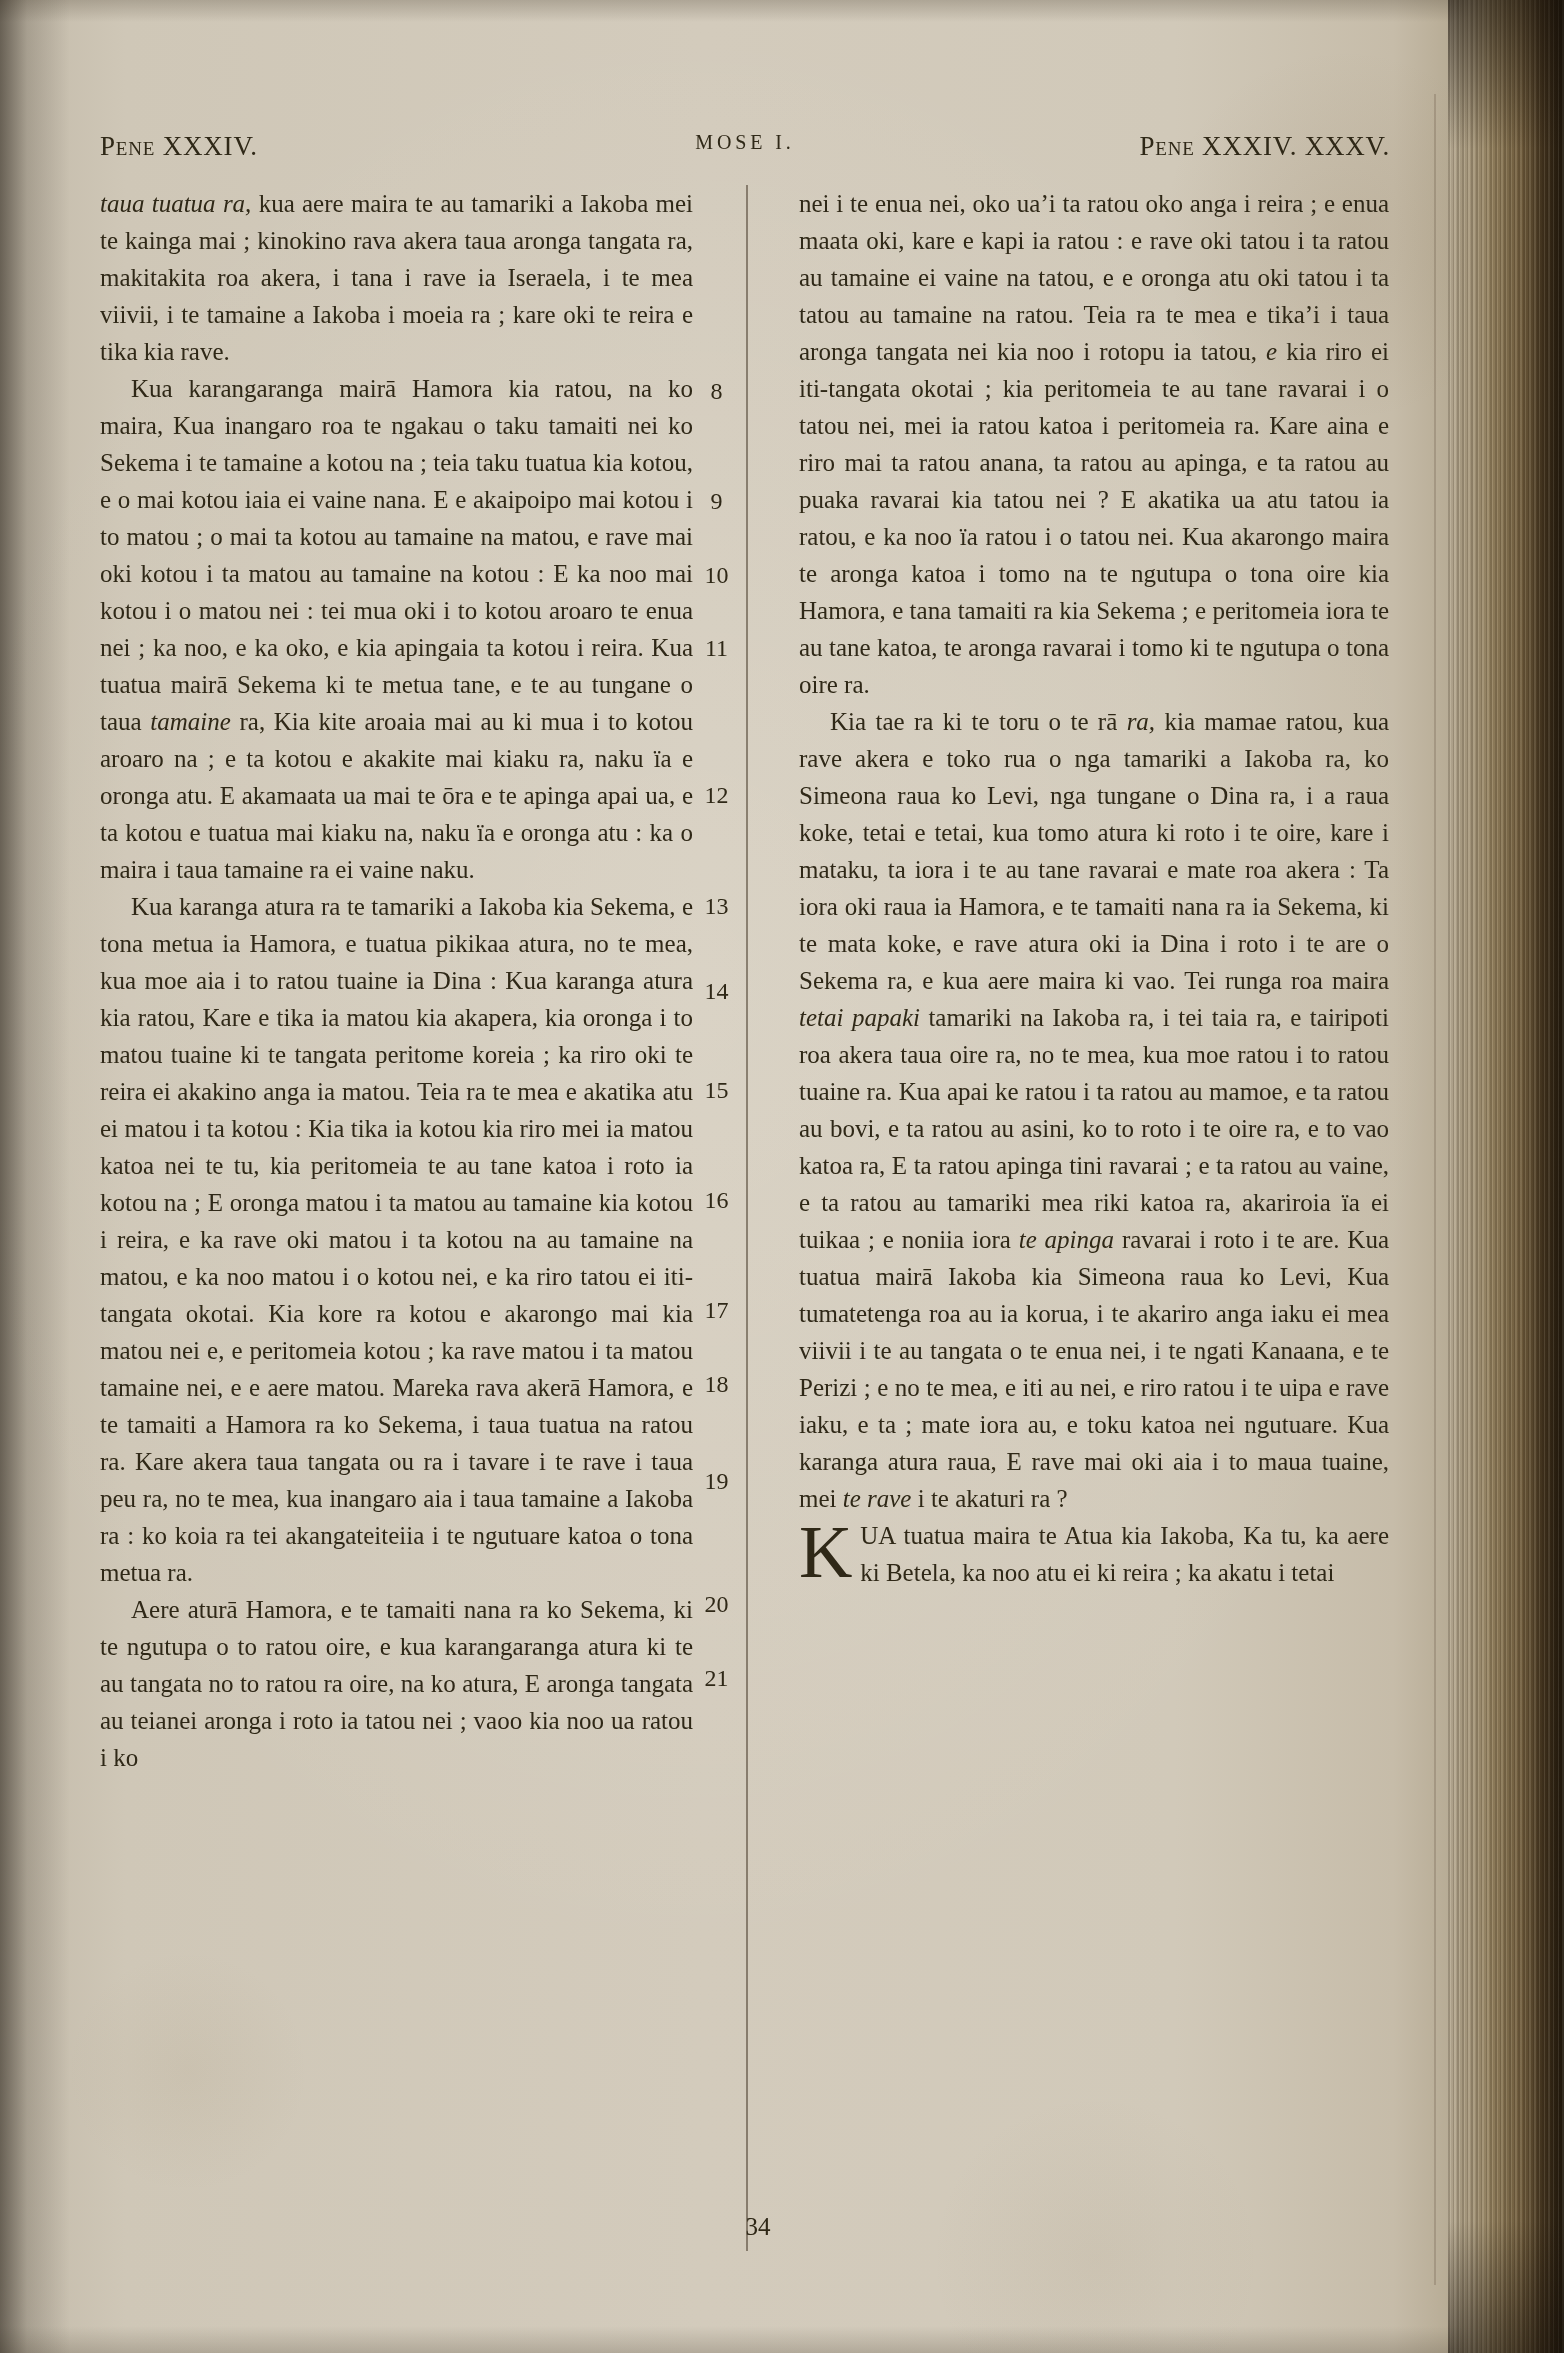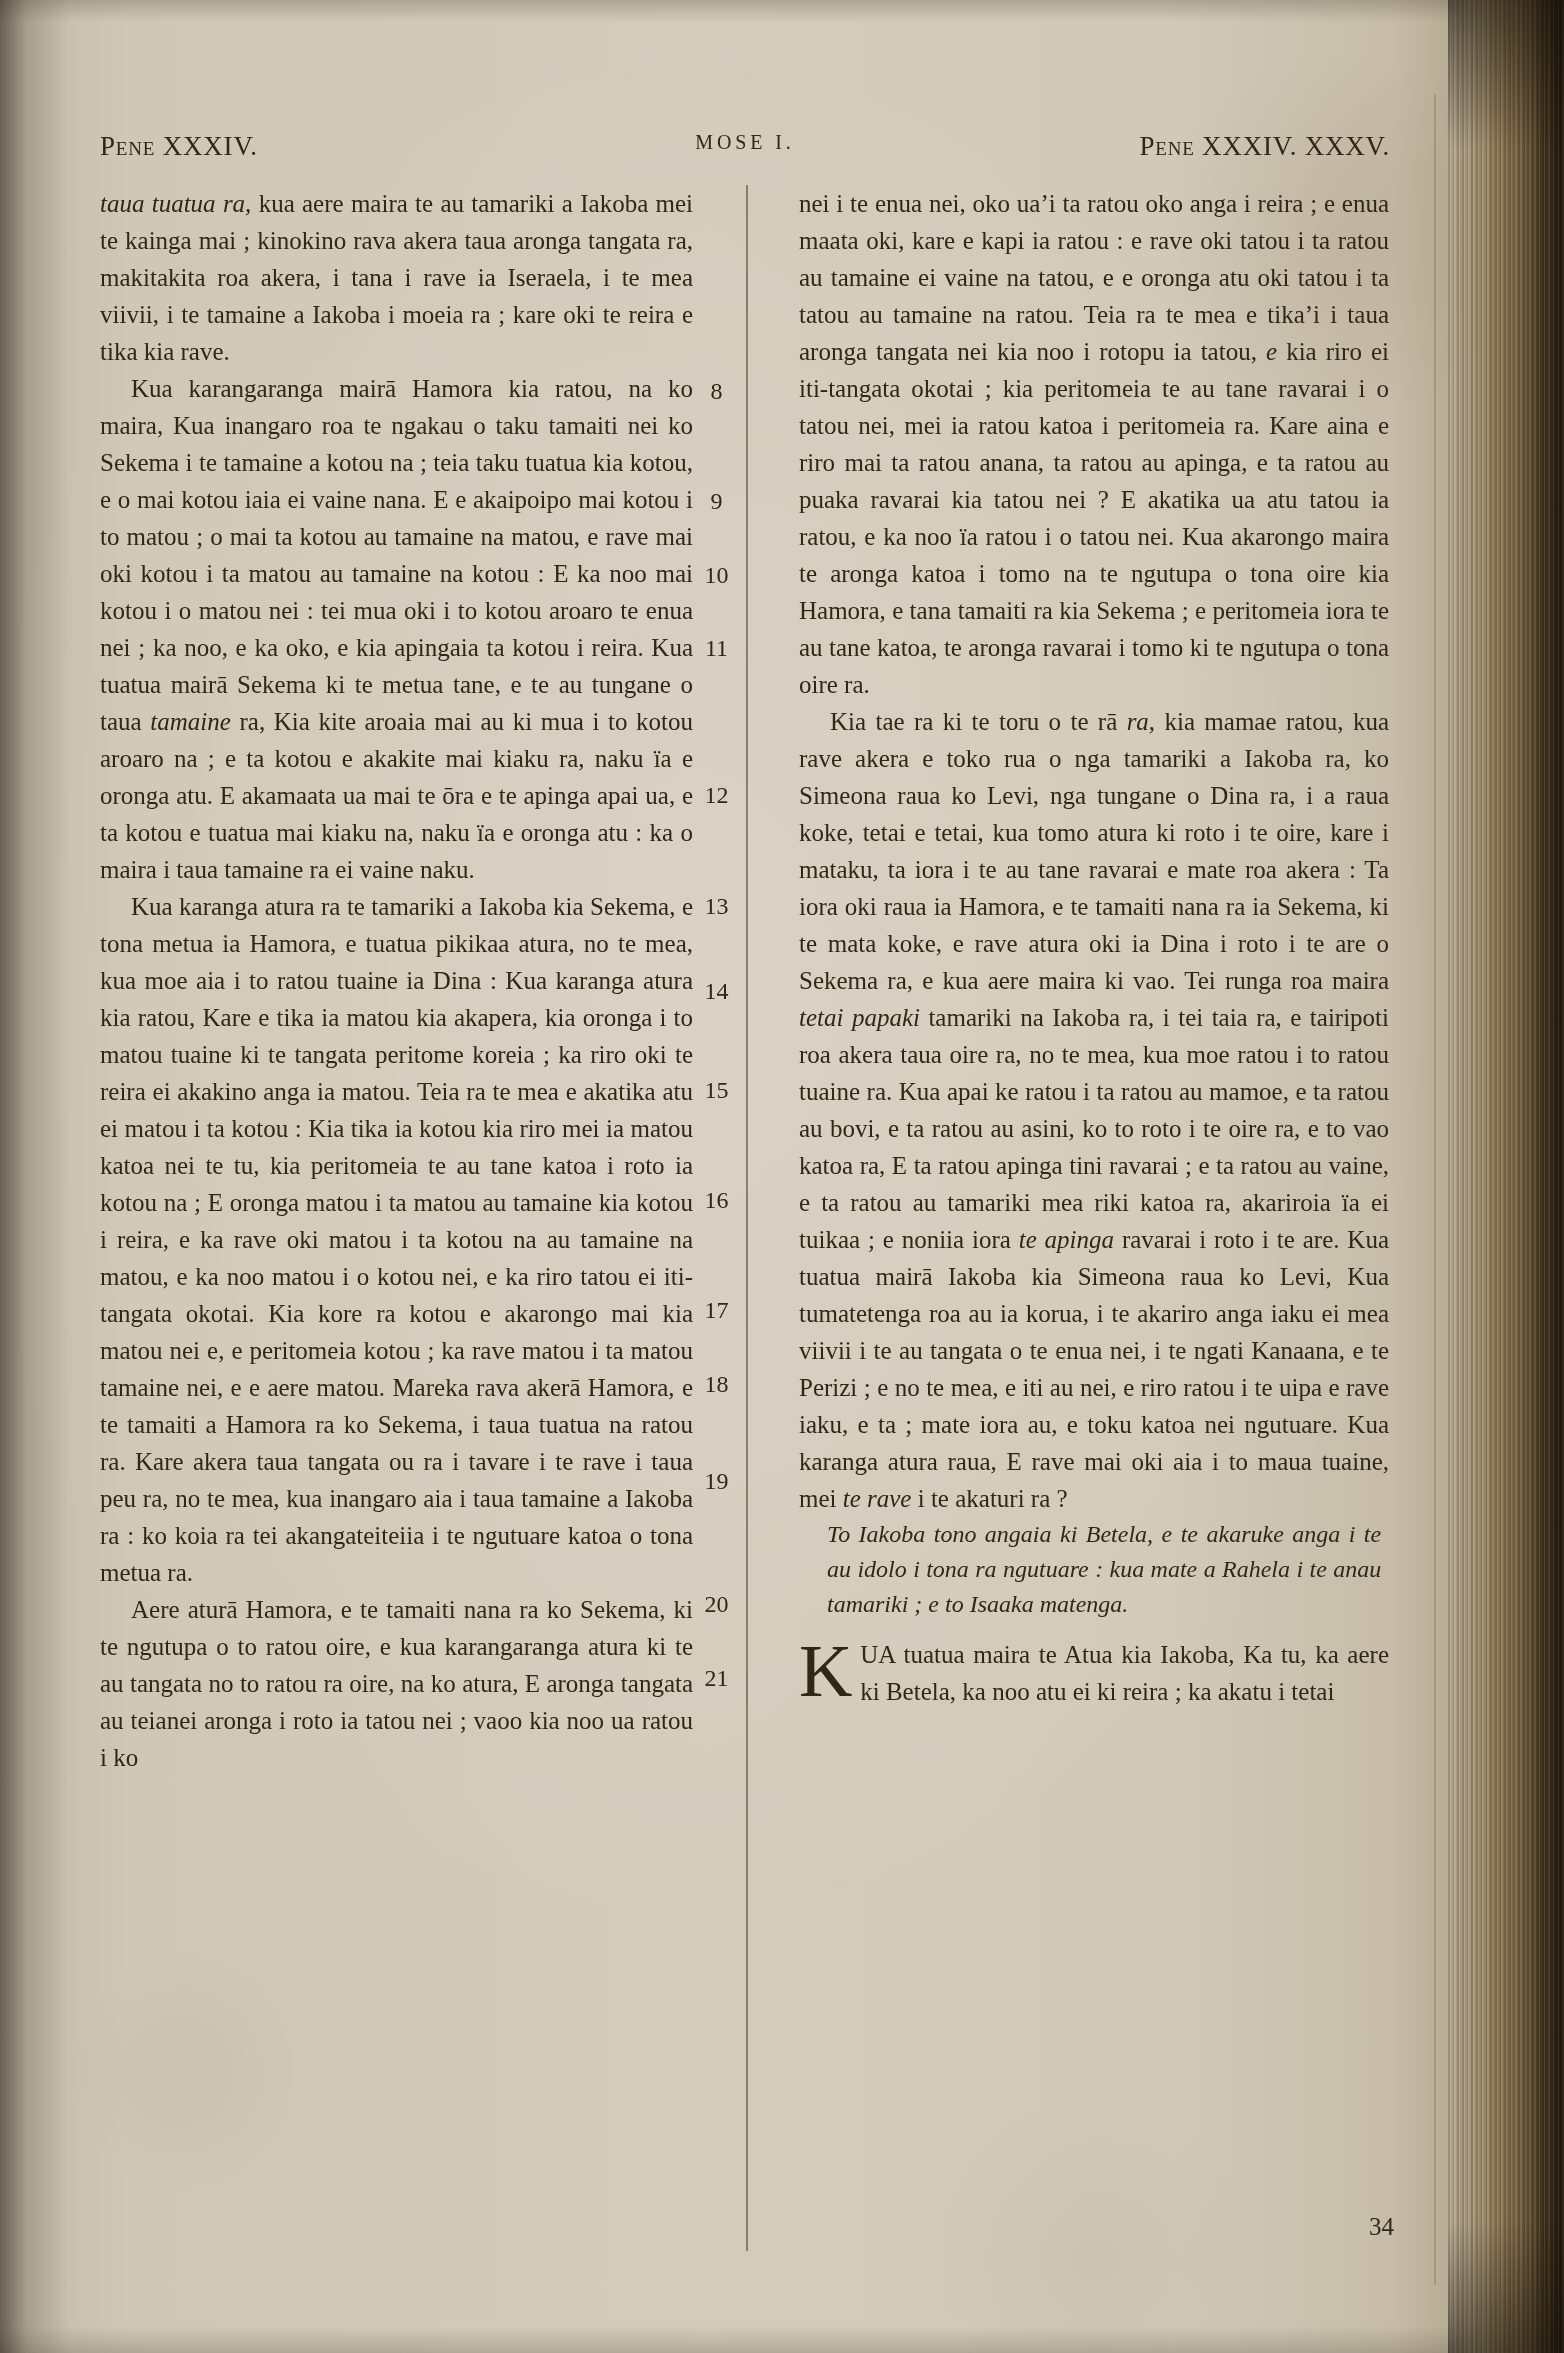--- a/index.html
+++ b/index.html
@@ -72,21 +72,21 @@
   .verse-num { position: absolute; width: 100%; text-align: center; font-size: 24px; line-height: 37px; }
 
   p.body-par { margin: 0; }
   p.body-par.indent { text-indent: 31px; }
 
   .chapter-heading { text-align: center; font-size: 29px; letter-spacing: 1.6px; margin: 36px 0 19px; }
   .chapter-summary { font-style: italic; font-size: 24px; line-height: 35px; margin: 0 7.8px 14px 28px; text-align: justify; }
 
   .drop-cap { float: left; font-size: 74px; line-height: 61px; margin: 4.7px 7.8px 0 0; }
 
-  .page-num { position: absolute; left: 104px; top: 2213px; width: 1290px; text-align: right; font-size: 25px; }
+  .page-num { position: absolute; left: 113px; top: 2213px; width: 1290px; text-align: center; font-size: 25px; }
 </style>
 </head>
 <body style="color: rgb(47, 40, 23);">
 
 <div class="paper"></div>
 <div class="edge-left"></div>
 <div class="fore-edge"></div>
 <div class="fold-line"></div>
 
 <div class="header">
@@ -118,20 +118,19 @@
         <div class="verse-num" style="top: 1181px;">18</div>
         <div class="verse-num" style="top: 1254px; margin-top: 24px;">19</div>
         <div class="verse-num" style="top: 1401px;">20</div>
         <div class="verse-num" style="top: 1475px;">21</div>
       </div>
   </div>
   <div class="col col-right" id="col-right">
     <div class="col-text" id="right-text">
         <p class="body-par"><span class="verse">nei i te enua nei, oko ua’i ta ratou oko anga i reira&nbsp;; e enua maata oki, kare e kapi ia ratou&nbsp;: e rave oki tatou i ta ratou au tamaine ei vaine na tatou, e e oronga atu oki tatou i ta tatou au tamaine na ratou.</span> <span class="verse">Teia ra te mea e tika’i i taua aronga tangata nei kia noo i rotopu ia tatou, <i>e</i> kia riro ei iti-tangata okotai&nbsp;; kia peritomeia te au tane ravarai i o tatou nei, mei ia ratou katoa i peritomeia ra.</span> <span class="verse">Kare aina e riro mai ta ratou anana, ta ratou au apinga, e ta ratou au puaka ravarai kia tatou nei&nbsp;? E akatika ua atu tatou ia ratou, e ka noo ïa ratou i o tatou nei.</span> <span class="verse">Kua akarongo maira te aronga katoa i tomo na te ngutupa o tona oire kia Hamora, e tana tamaiti ra kia Sekema&nbsp;; e peritomeia iora te au tane katoa, te aronga ravarai i tomo ki te ngutupa o tona oire ra.</span></p>
         <p class="body-par indent"><span class="verse">Kia tae ra ki te toru o te rā <i>ra,</i> kia mamae ratou, kua rave akera e toko rua o nga tamariki a Iakoba ra, ko Simeona raua ko Levi, nga tungane o Dina ra, i a raua koke, tetai e tetai, kua tomo atura ki roto i te oire, kare i mataku, ta iora i</span> <span class="verse">te au tane ravarai e mate roa akera&nbsp;: Ta iora oki raua ia Hamora, e te tamaiti nana ra ia Sekema, ki te mata koke, e rave atura oki ia Dina i roto i te are o</span> <span class="verse">Sekema ra, e kua aere maira ki vao. Tei runga roa maira <i>tetai papaki</i> tamariki na Iakoba ra, i tei taia ra, e tairipoti roa akera taua oire ra, no te mea, kua moe</span> <span class="verse">ratou i to ratou tuaine ra. Kua apai ke ratou i ta ratou au mamoe, e ta ratou au bovi, e ta ratou au asini, ko to roto i te</span> <span class="verse">oire ra, e to vao katoa ra, E ta ratou apinga tini ravarai&nbsp;; e ta ratou au vaine, e ta ratou au tamariki mea riki katoa ra, akariroia ïa ei tuikaa&nbsp;; e noniia iora</span> <span class="verse"><i>te apinga</i> ravarai i roto i te are. Kua tuatua mairā Iakoba kia Simeona raua ko Levi, Kua tumatetenga roa au ia korua, i te akariro anga iaku ei mea viivii i te au tangata o te enua nei, i te ngati Kanaana, e te Perizi&nbsp;; e no te mea, e iti au nei, e riro ratou i te uipa e rave iaku, e ta&nbsp;; mate iora au, e toku katoa</span> <span class="verse">nei ngutuare. Kua karanga atura raua, E rave mai oki aia i to maua tuaine, mei <i>te rave</i> i te akaturi ra&nbsp;?</span></p>
-        <div class="chapter-summary">To Iakoba tono angaia ki Betela, e te akaruke anga i te au idolo i tona ra ngutuare&nbsp;: kua mate a Rahela i te anau tamariki&nbsp;; e to Isaaka matenga.</div>
         <p class="body-par"><span class="verse"><span class="drop-cap">K</span>UA tuatua maira te Atua kia Iakoba, Ka tu, ka aere ki Betela, ka noo atu ei ki reira&nbsp;; ka akatu i tetai</span></p>
       </div>
   </div>
 </div>
 
 <div class="page-num">34</div>
 
 
 </body></html>

